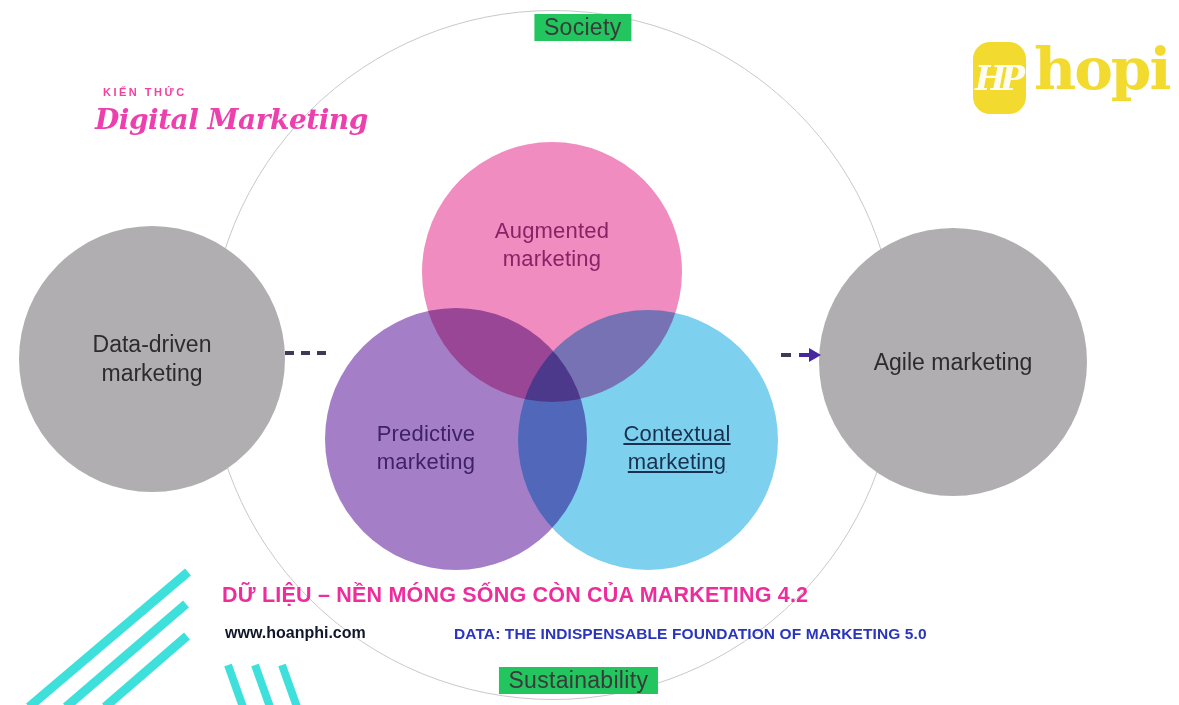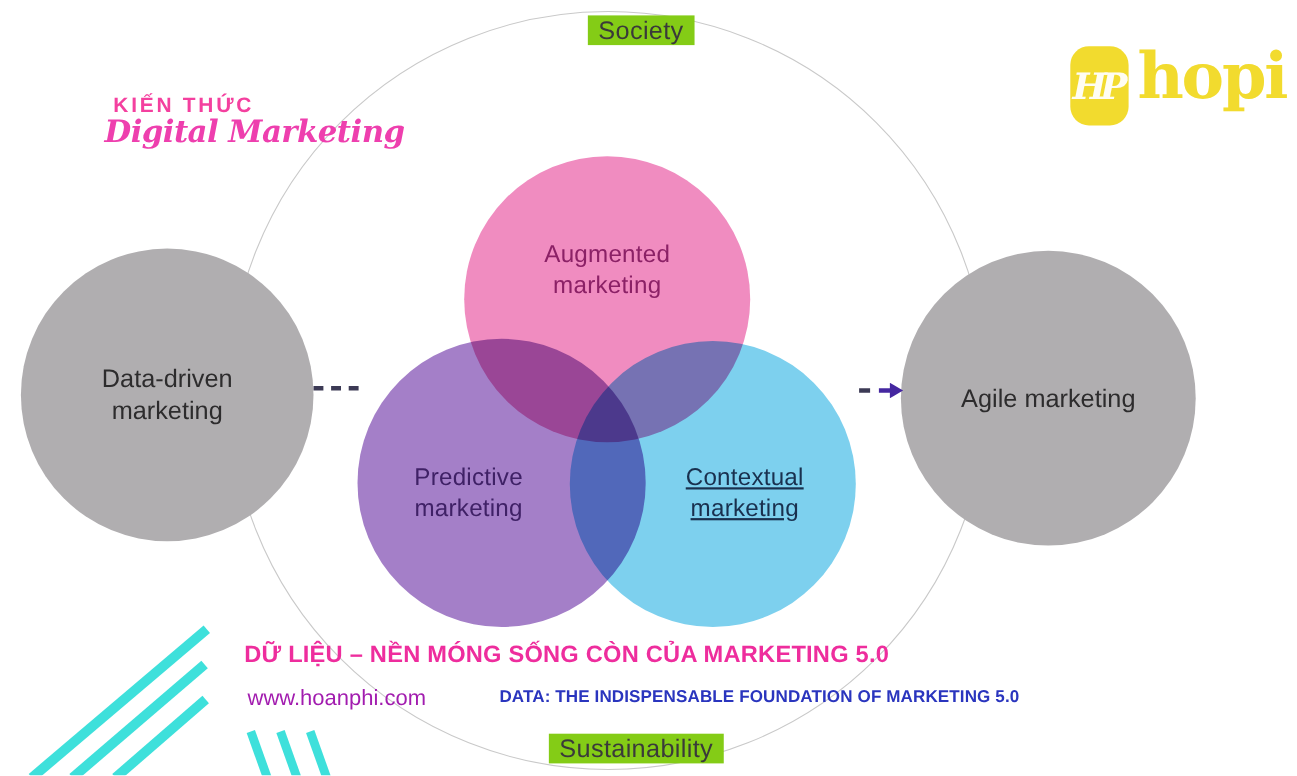--- a/index.html
+++ b/index.html
@@ -5,21 +5,21 @@
   * { margin:0; padding:0; box-sizing:border-box; }
   html,body { width:1179px; height:705px; }
   body { font-family:"Liberation Sans", sans-serif; background:#fff; overflow:hidden; }
   .stage { position:relative; width:1179px; height:705px; background:#ffffff; overflow:hidden; }
 
   
   .outer-circle { position:absolute; left:208px; top:10px; width:690px; height:690px;
     border:1.5px solid #c9c9c9; border-radius:50%; }
 
   .outer-label { position:absolute; color:#3a3a3a; font-size:23px; font-weight:500;
-    background:#84cc16; padding:0 10px; letter-spacing:.3px; }
+    background:#22c55e; padding:0 10px; letter-spacing:.3px; }
   .outer-label.society { left:50%; transform:translateX(-57%); top:14px; }
   .outer-label.sustainability { left:50%; transform:translateX(-57%); top:667px; }
 
   
   .venn { position:absolute; inset:0; isolation:isolate; }
   .vcircle { position:absolute; border-radius:50%; mix-blend-mode:multiply; }
   .vcircle.pink   { left:422px; top:142px; width:260px; height:260px; background:#f08cc0; }
   .vcircle.purple { left:325px; top:308px; width:262px; height:262px; background:#a47fc8; }
   .vcircle.blue   { left:518px; top:310px; width:260px; height:260px; background:#7dd0ee; }
 
@@ -34,39 +34,39 @@
     align-items:center; justify-content:center; text-align:center; }
   .gcircle.left  { left:19px;  top:226px; width:266px; height:266px; }
   .gcircle.right { left:819px; top:228px; width:268px; height:268px; }
   .glabel { width:190px; font-size:23px; font-weight:500; color:#2d2c2d; line-height:1.25; }
 
   .connector { position:absolute; }
   .connector.cleft  { left:283px; top:345px; }
   .connector.cright { left:779px; top:345px; }
 
   
-  .brand-top { position:absolute; left:103px; top:86px; color:#f4409f; font-size:19px;
+  .brand-top { position:absolute; left:103px; top:86px; color:#f4409f; font-size:11px;
     font-weight:bold; letter-spacing:2.5px; }
   .brand-script { position:absolute; left:95px; top:103px; color:#ee3fae; font-size:28px;
     font-weight:bold; font-style:italic; font-family:"DejaVu Serif", serif; letter-spacing:-.5px; }
 
   
   .logo { position:absolute; left:973px; top:42px; display:flex; align-items:flex-start; }
   .logo-mark { width:53px; height:72px; background:#f2db2e; border-radius:17px;
     display:flex; align-items:center; justify-content:center; }
   .logo-mono { color:#fffdf2; font-family:"DejaVu Serif", serif; font-weight:bold;
     font-style:italic; font-size:33px; letter-spacing:-6px; padding-right:5px; }
   .logo-text { color:#f2db2e; font-family:"DejaVu Serif", serif; font-weight:bold;
     font-size:58px; line-height:1; letter-spacing:-2px; margin-left:8px; margin-top:-2px; }
 
   
   .footer-title { position:absolute; left:222px; top:583px; color:#ee2d9d; font-size:21.5px;
     font-weight:bold; letter-spacing:.2px; }
-  .footer-site { position:absolute; left:225px; top:624px; color:#a21caf; font-size:20px;
-    font-weight:normal; }
+  .footer-site { position:absolute; left:225px; top:624px; color:#0f172a; font-size:16px;
+    font-weight:bold; }
   .footer-sub { position:absolute; left:418px; top:625px; color:#2a35be; font-size:15.5px;
     font-weight:bold; letter-spacing:.1px;margin-left:36px; }
 
   .stripes { position:absolute; left:0; top:555px; }
 </style>
 </head>
 <body>
 
 <div class="stage">
 
@@ -103,21 +103,21 @@
   <div class="brand-top">KIẾN THỨC</div>
   <div class="brand-script">Digital Marketing</div>
 
   <div class="logo">
     <div class="logo-mark">
       <span class="logo-mono">HP</span>
     </div>
     <div class="logo-text">hopi</div>
   </div>
 
-  <div class="footer-title">DỮ LIỆU – NỀN MÓNG SỐNG CÒN CỦA MARKETING 5.0</div>
+  <div class="footer-title">DỮ LIỆU – NỀN MÓNG SỐNG CÒN CỦA MARKETING 4.2</div>
   <div class="footer-site">www.hoanphi.com</div>
   <div class="footer-sub">DATA: THE INDISPENSABLE FOUNDATION OF MARKETING 5.0</div>
 
   <svg class="stripes" width="320" height="150">
     <line x1="29" y1="152" x2="188" y2="17" stroke="#3ee0db" stroke-width="9"></line>
     <line x1="66" y1="152" x2="186" y2="49" stroke="#3ee0db" stroke-width="9"></line>
     <line x1="105" y1="152" x2="187" y2="81" stroke="#3ee0db" stroke-width="9"></line>
     <line x1="228" y1="110" x2="243" y2="152" stroke="#3ee0db" stroke-width="8"></line>
     <line x1="255" y1="110" x2="270" y2="152" stroke="#3ee0db" stroke-width="8"></line>
     <line x1="282" y1="110" x2="297" y2="152" stroke="#3ee0db" stroke-width="8"></line>

